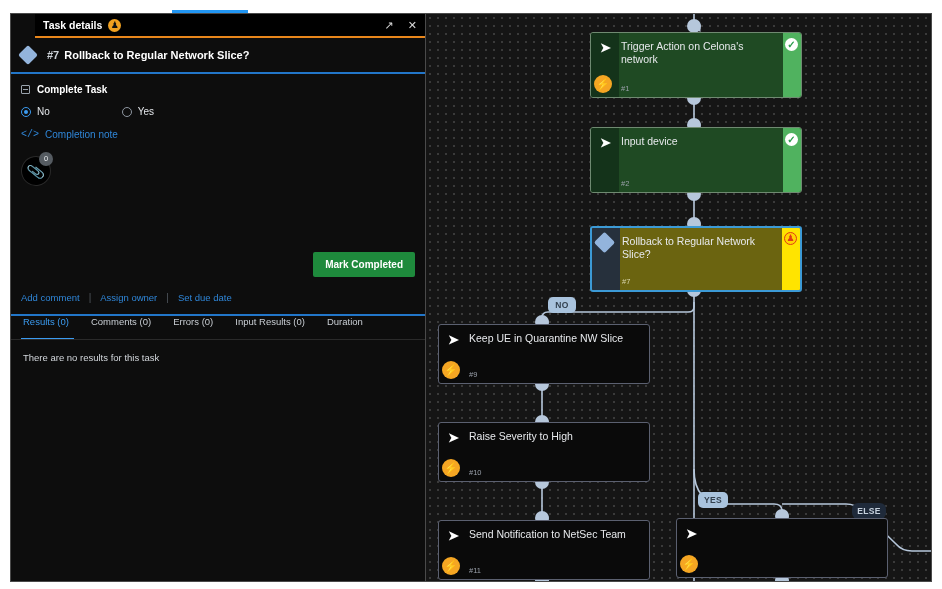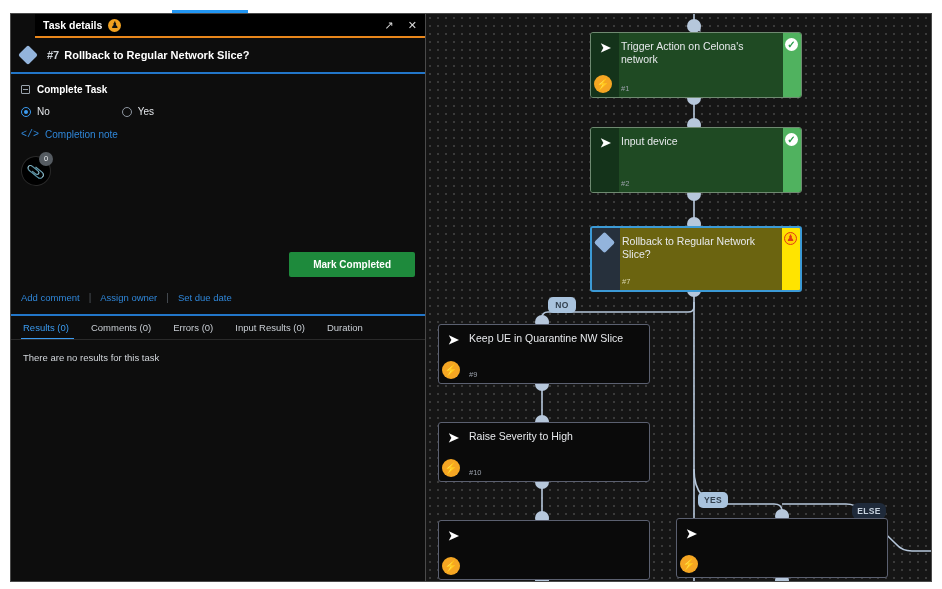--- a/index.html
+++ b/index.html
@@ -209,36 +209,36 @@
     width: 14px; height: 14px; border-radius: 50%;
     background: #555b61; color: #e9ecef;
     font-size: 7.5px; line-height: 14px; text-align: center;
   }
 
   #mark-completed {
     position: absolute; right: 10px; top: 238px;
     background: #1e8a3c; color: #ffffff;
     font-size: 10px; font-weight: bold;
     border: none; border-radius: 2px;
-    padding: 7px 24px; cursor: pointer;
+    padding: 7px 12px; cursor: pointer;
     font-family: "Liberation Sans", sans-serif;
   }
 
   #quick-links {
     position: absolute; left: 10px; top: 278px;
     display: flex; align-items: center; gap: 9px;
     padding-bottom: 9px;
   }
   #quick-links a { color: #2f86d8; font-size: 9.5px; text-decoration: none; }
   #quick-links .sep { color: #50565d; font-size: 10px; }
 
   #tabs {
     position: absolute; left: 0; top: 300px; width: 414px;
     border-top: 2px solid #2276c9;
-    display: flex; align-items: flex-end; gap: 0;
+    display: flex; gap: 0;
     padding: 0 10px; height: 26px;
     background: #0d0d0d;
   }
   .tab {
     color: #c9ced4; font-size: 9.5px;
     padding: 0 11px 6px 11px; cursor: pointer;
     position: relative; line-height: 12px;
   }
   .tab:first-child { padding-left: 2px; }
   .tab.active { color: #3b9bf0; }
@@ -451,20 +451,24 @@
 
       <div class="branch-label bl-light" style="left:272px; top:478px; width:30px;">YES</div>
 
       <div class="branch-label bl-dark" style="left:426px; top:489px; width:34px;">ELSE</div>
 
       <div class="node" style="left:12px; top:506px; width:212px; height:60px;">
         <div class="railcol">
           <span class="chev">➤</span>
           <span class="bolt">⚡</span>
         </div>
+        <div class="body">
+          <div class="ntitle">Send Notification to NetSec Team</div>
+          <div class="nid">#11</div>
+        </div>
       </div>
 
       <div class="node" style="left:250px; top:504px; width:212px; height:60px;">
         <div class="railcol">
           <span class="chev">➤</span>
           <span class="bolt">⚡</span>
         </div>
       </div>
 
     </div>

